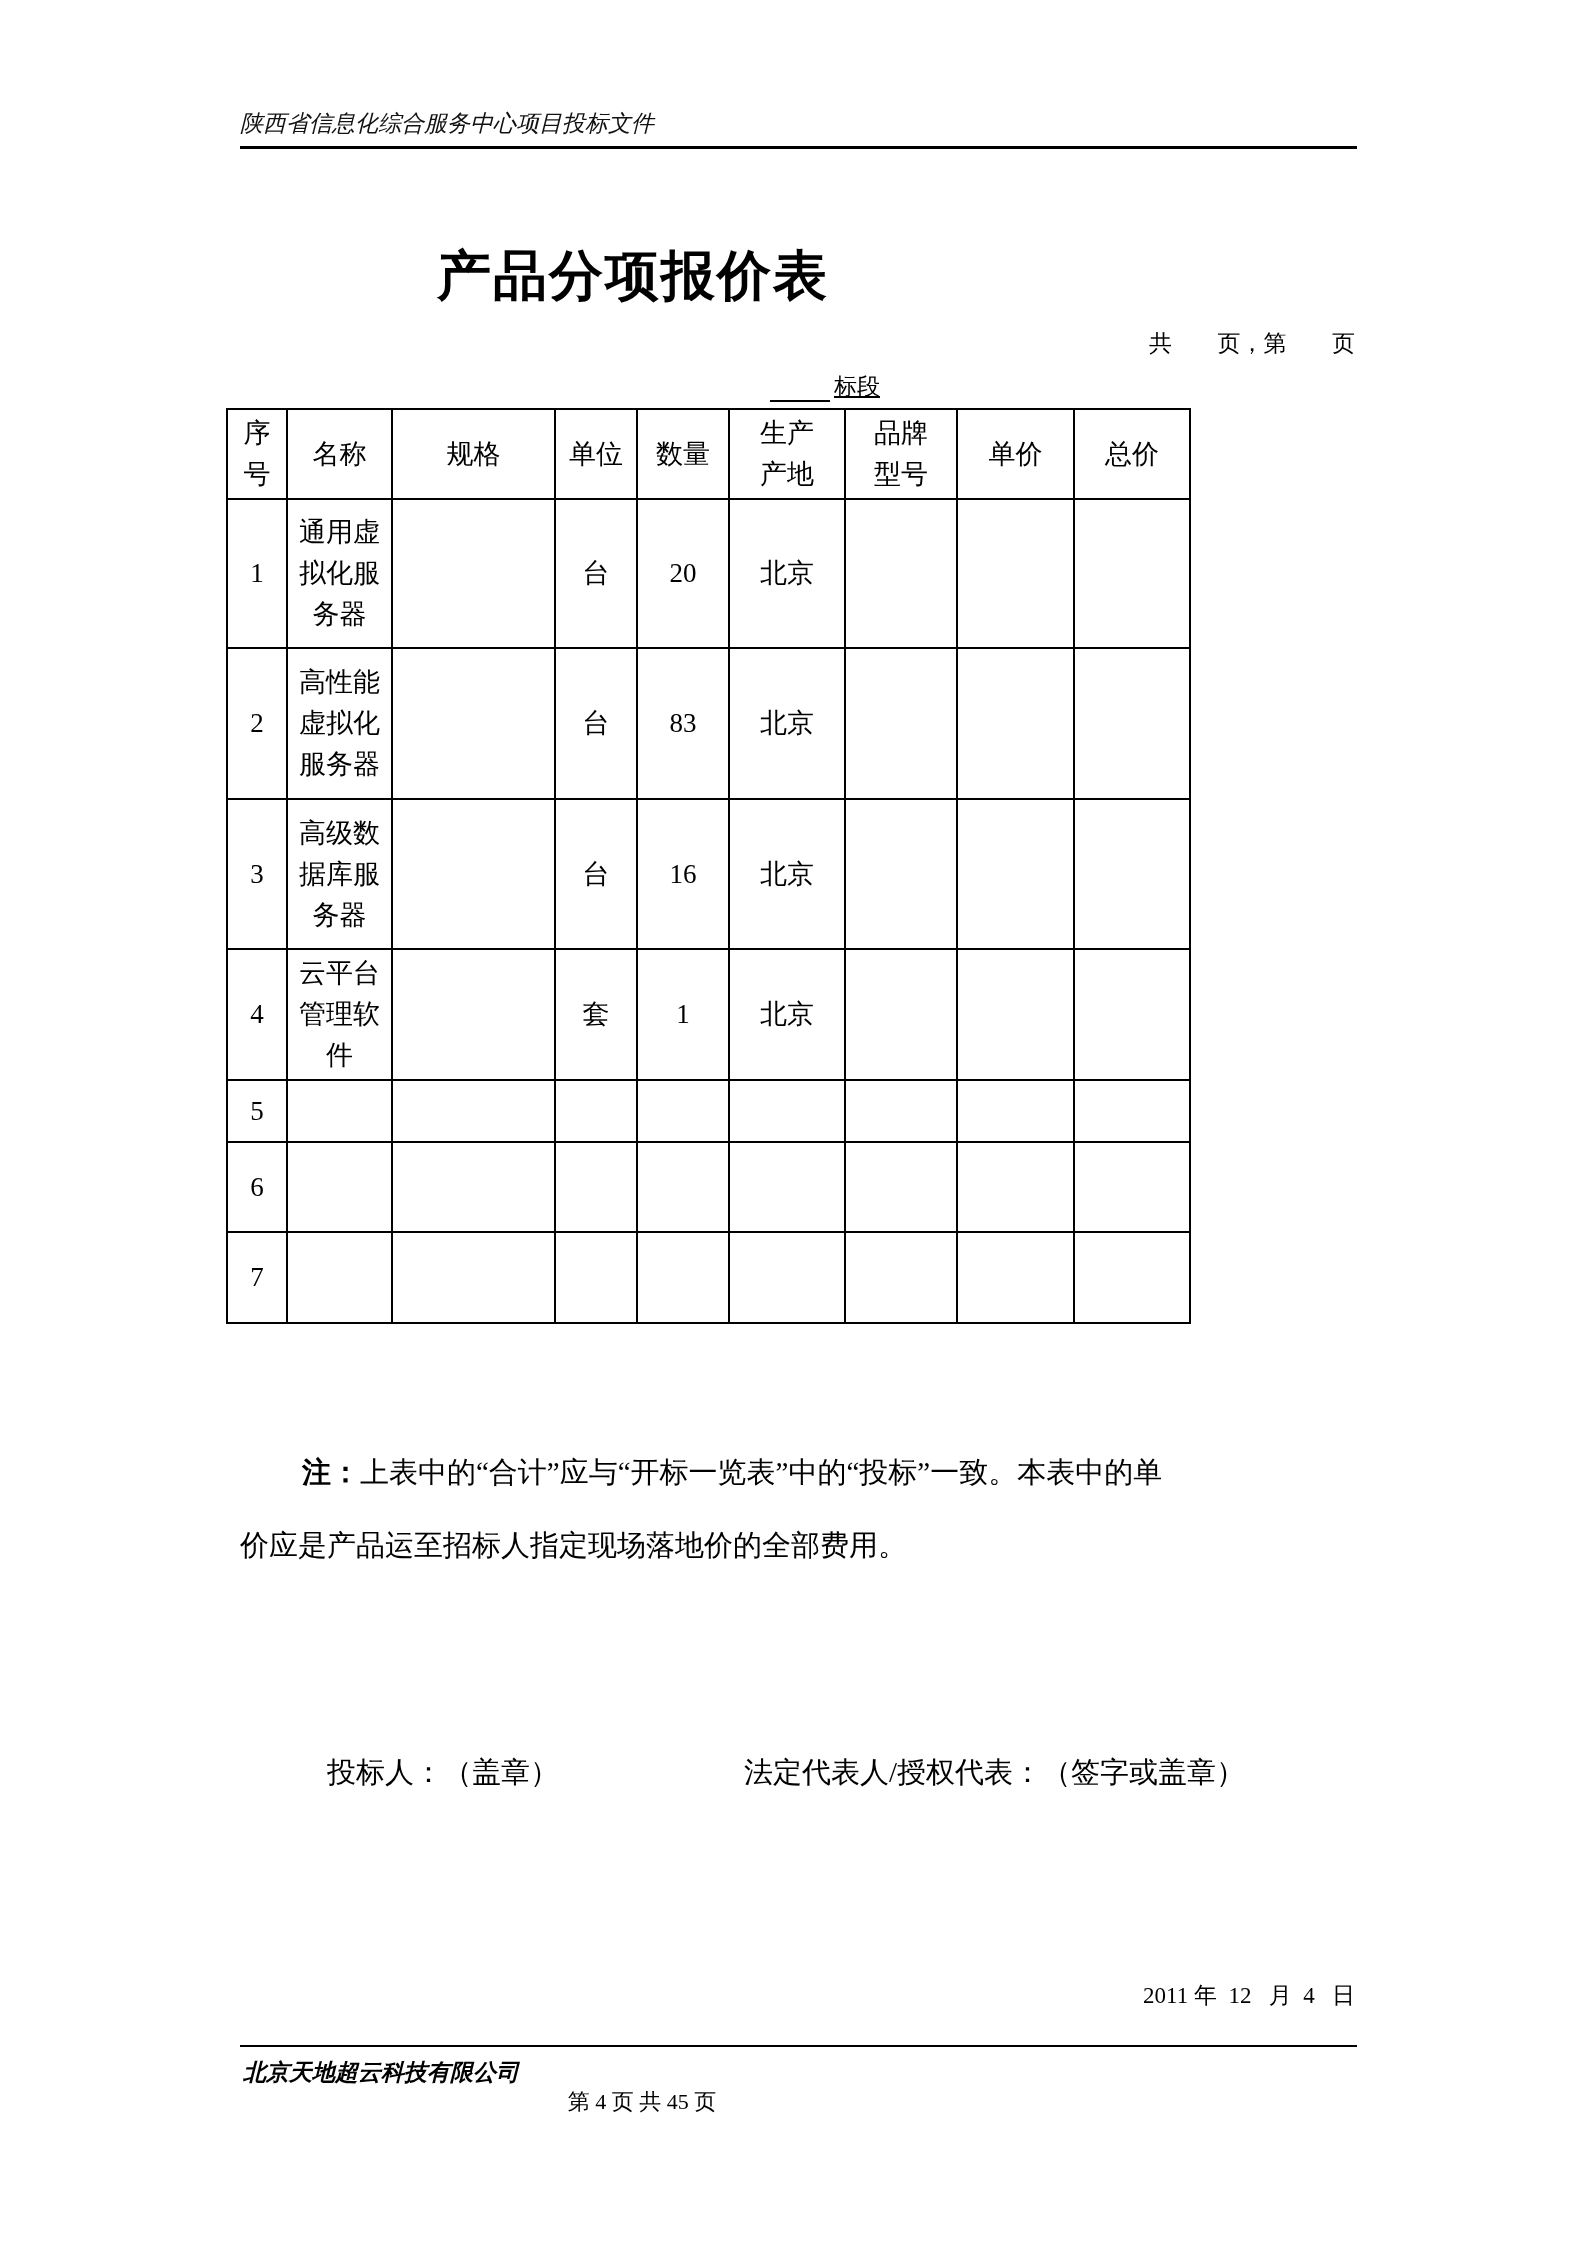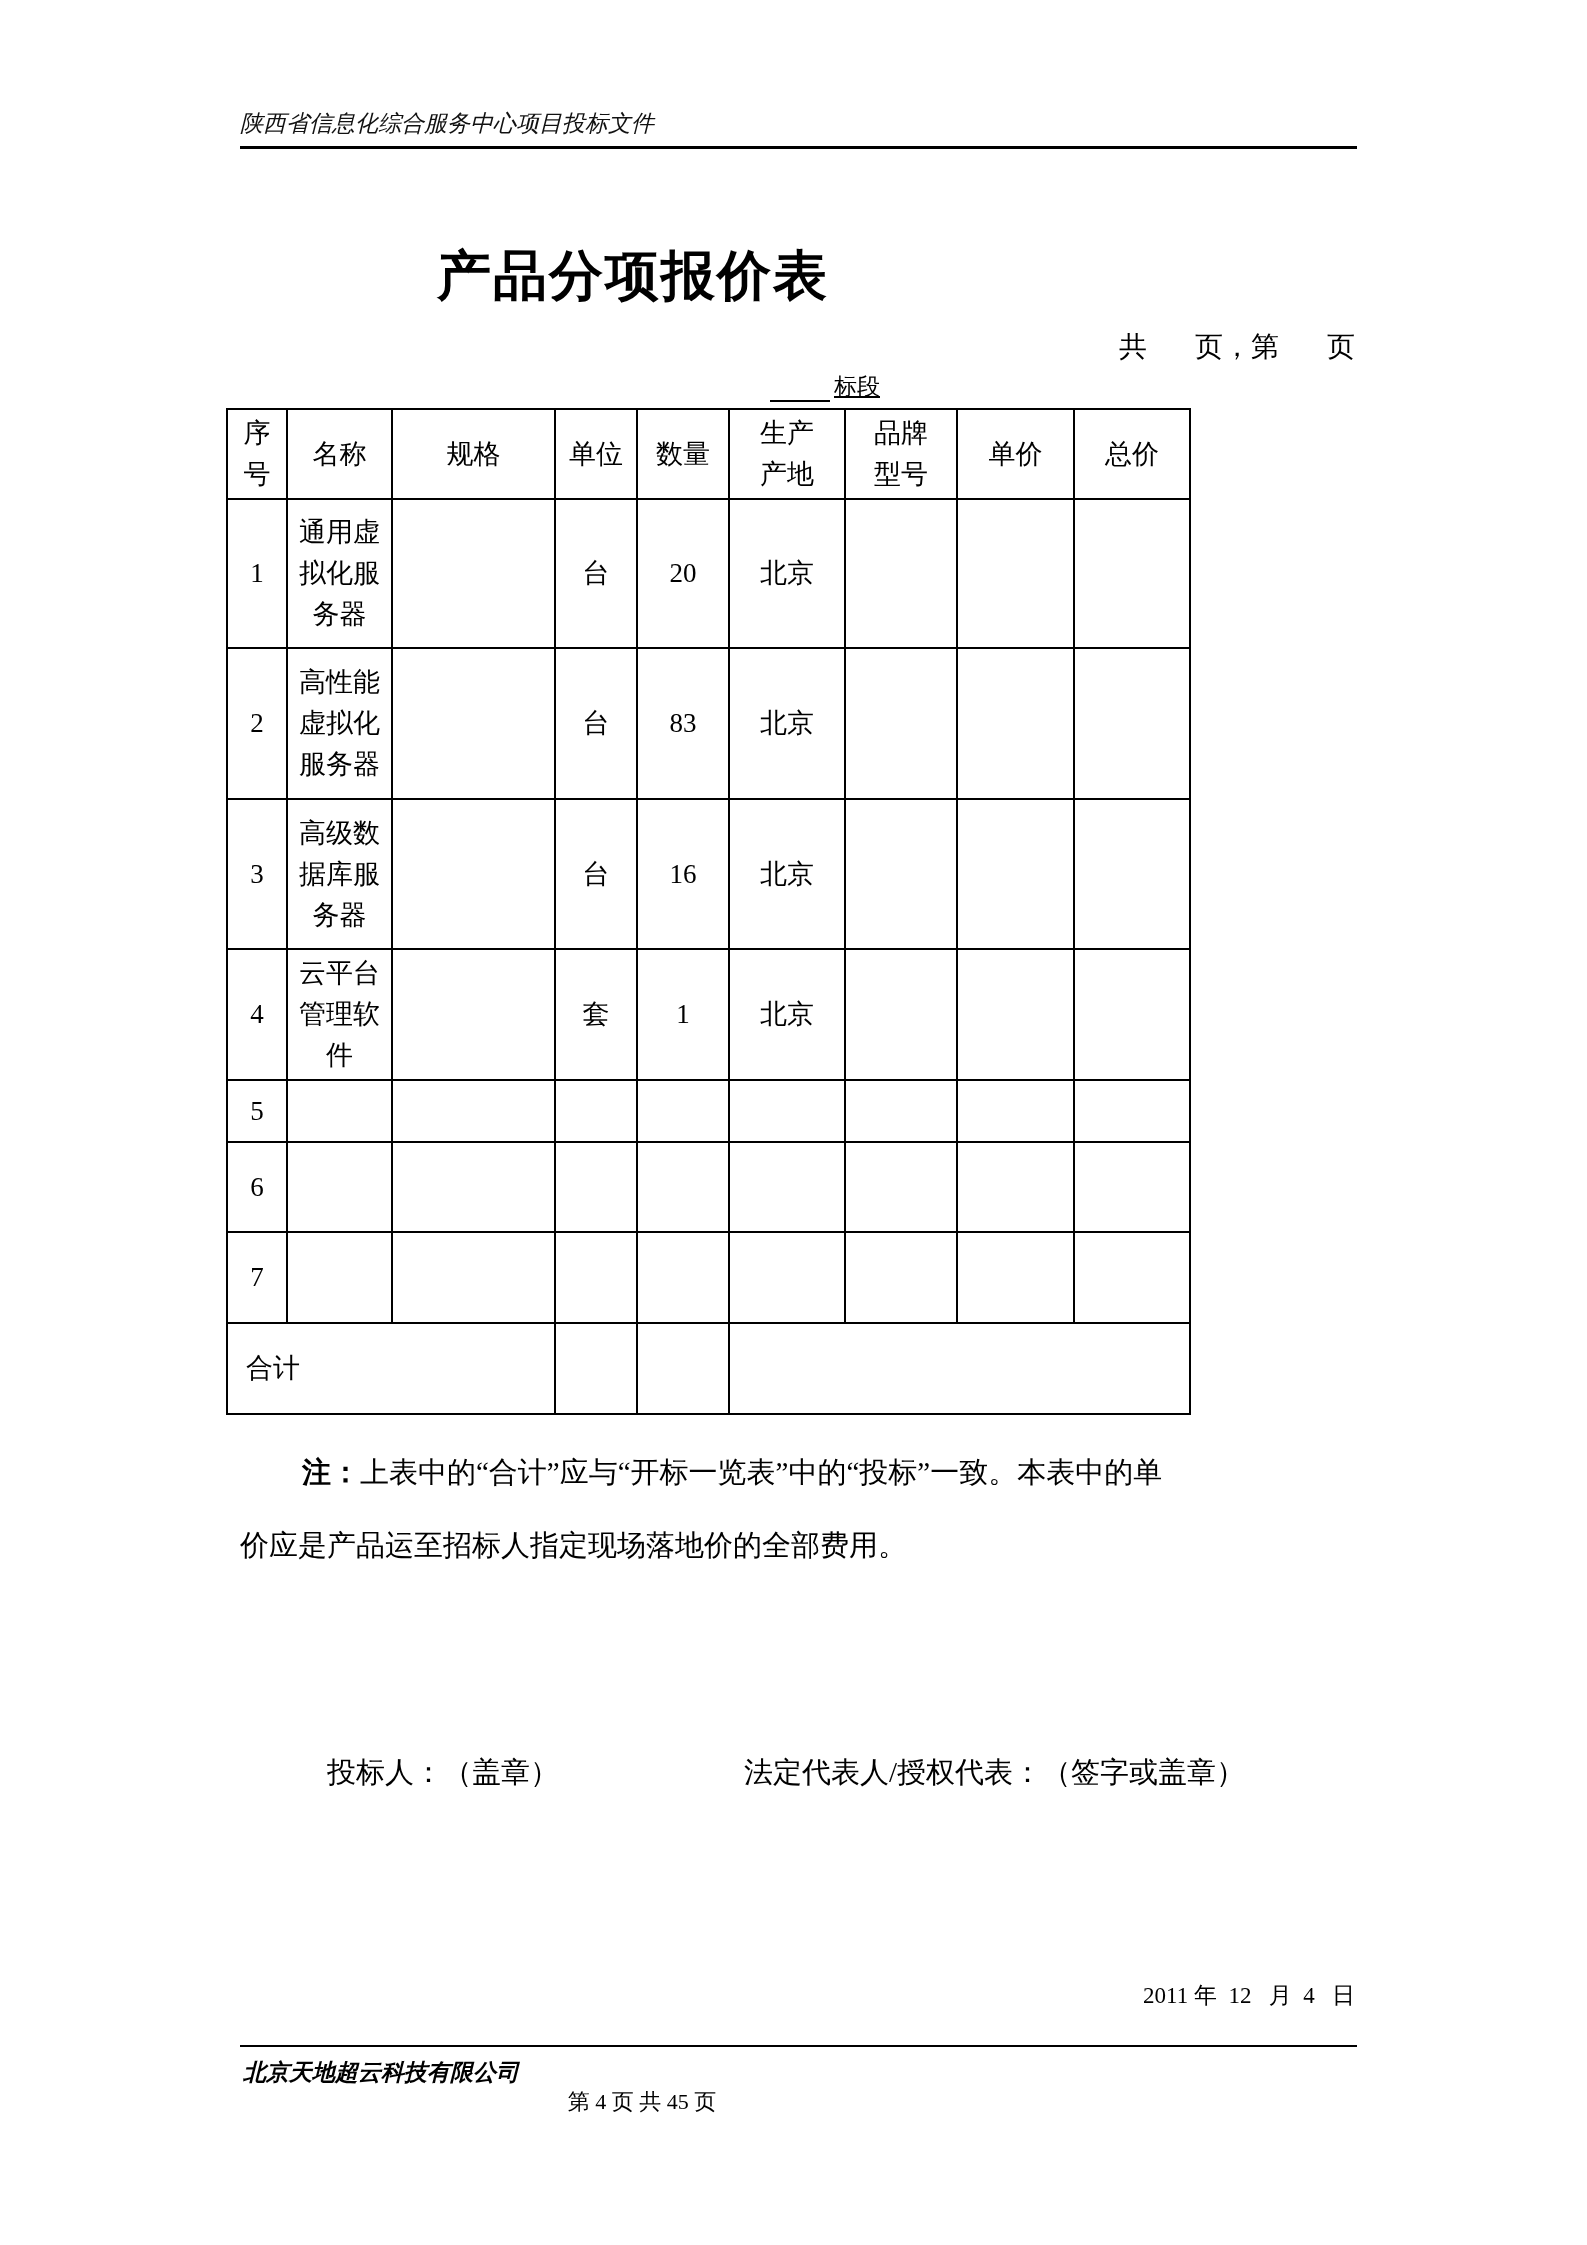--- a/index.html
+++ b/index.html
@@ -4,21 +4,21 @@
 <style>
   html, body { margin:0; padding:0; background:#ffffff; }
   body { width:1587px; height:2245px; position:relative; overflow:hidden;
          font-family:"Liberation Serif","DejaVu Serif",serif; color:#000; }
   .abs { position:absolute; }
   .running-header { left:240px; top:108px; width:1117px; text-align:left;
          font-size:23px; font-style:italic; font-family:"Liberation Sans","DejaVu Sans",sans-serif; color:#111; }
   .header-rule { left:240px; top:146px; width:1117px; height:3px; background:#000; }
   .title { left:0; width:1266px; top:240px; text-align:center; font-size:54px; font-weight:bold;
            font-family:"DejaVu Sans","Liberation Sans",sans-serif; letter-spacing:2px; }
-  .pageinfo { right:232px; top:328px; font-size:28px; word-spacing:0; }
+  .pageinfo { right:232px; top:328px; font-size:23px; word-spacing:0; }
   .pageinfo span { display:inline-block; }
   .section { left:770px; top:370px; font-size:23px;text-decoration:underline; }
   .section .blank { display:inline-block; width:60px; border-bottom:2px solid #000; height:30px; vertical-align:bottom; margin-right:4px; }
   table.quote { position:absolute; left:226px; top:408px; border-collapse:collapse; table-layout:fixed; }
   table.quote td { border:2px solid #000; text-align:center; vertical-align:middle; font-size:27px; line-height:41px; padding:0; }
   table.quote td.left { text-align:left; padding-left:18px; }
   .note { left:240px; width:1117px; font-size:29px; line-height:40px; }
   .note b { font-weight:bold; }
   .sign { top:1753px; font-size:29px; }
   .date { top:1980px; right:232px; font-size:23px; white-space:pre; }
@@ -174,26 +174,20 @@
       <td></td>
       <td></td>
       <td></td>
       <td></td>
       <td></td>
       <td></td>
       <td></td>
       <td></td>
     </tr>
 
-    <tr style="height:91px">
-      <td colspan="3" class="left">合计</td>
-      <td></td>
-      <td></td>
-      <td colspan="4"></td>
-    </tr>
   </tbody>
 </table>
 
 <div class="abs note" style="top:1452px; text-indent:62px;"><b>注：</b><span>上表中的“合计”应与“开标一览表”中的“投标”一致。本表中的单</span></div>
 <div class="abs note" style="top:1525px;">价应是产品运至招标人指定现场落地价的全部费用。</div>
 
 <div class="abs sign" style="left:327px;">投标人：（盖章）</div>
 <div class="abs sign" style="left:744px;">法定代表人/授权代表：（签字或盖章）</div>
 
 <div class="abs date"><span>2011</span> <span>年</span>  <span>12</span>   <span>月</span>  <span>4</span>   <span>日</span></div>

